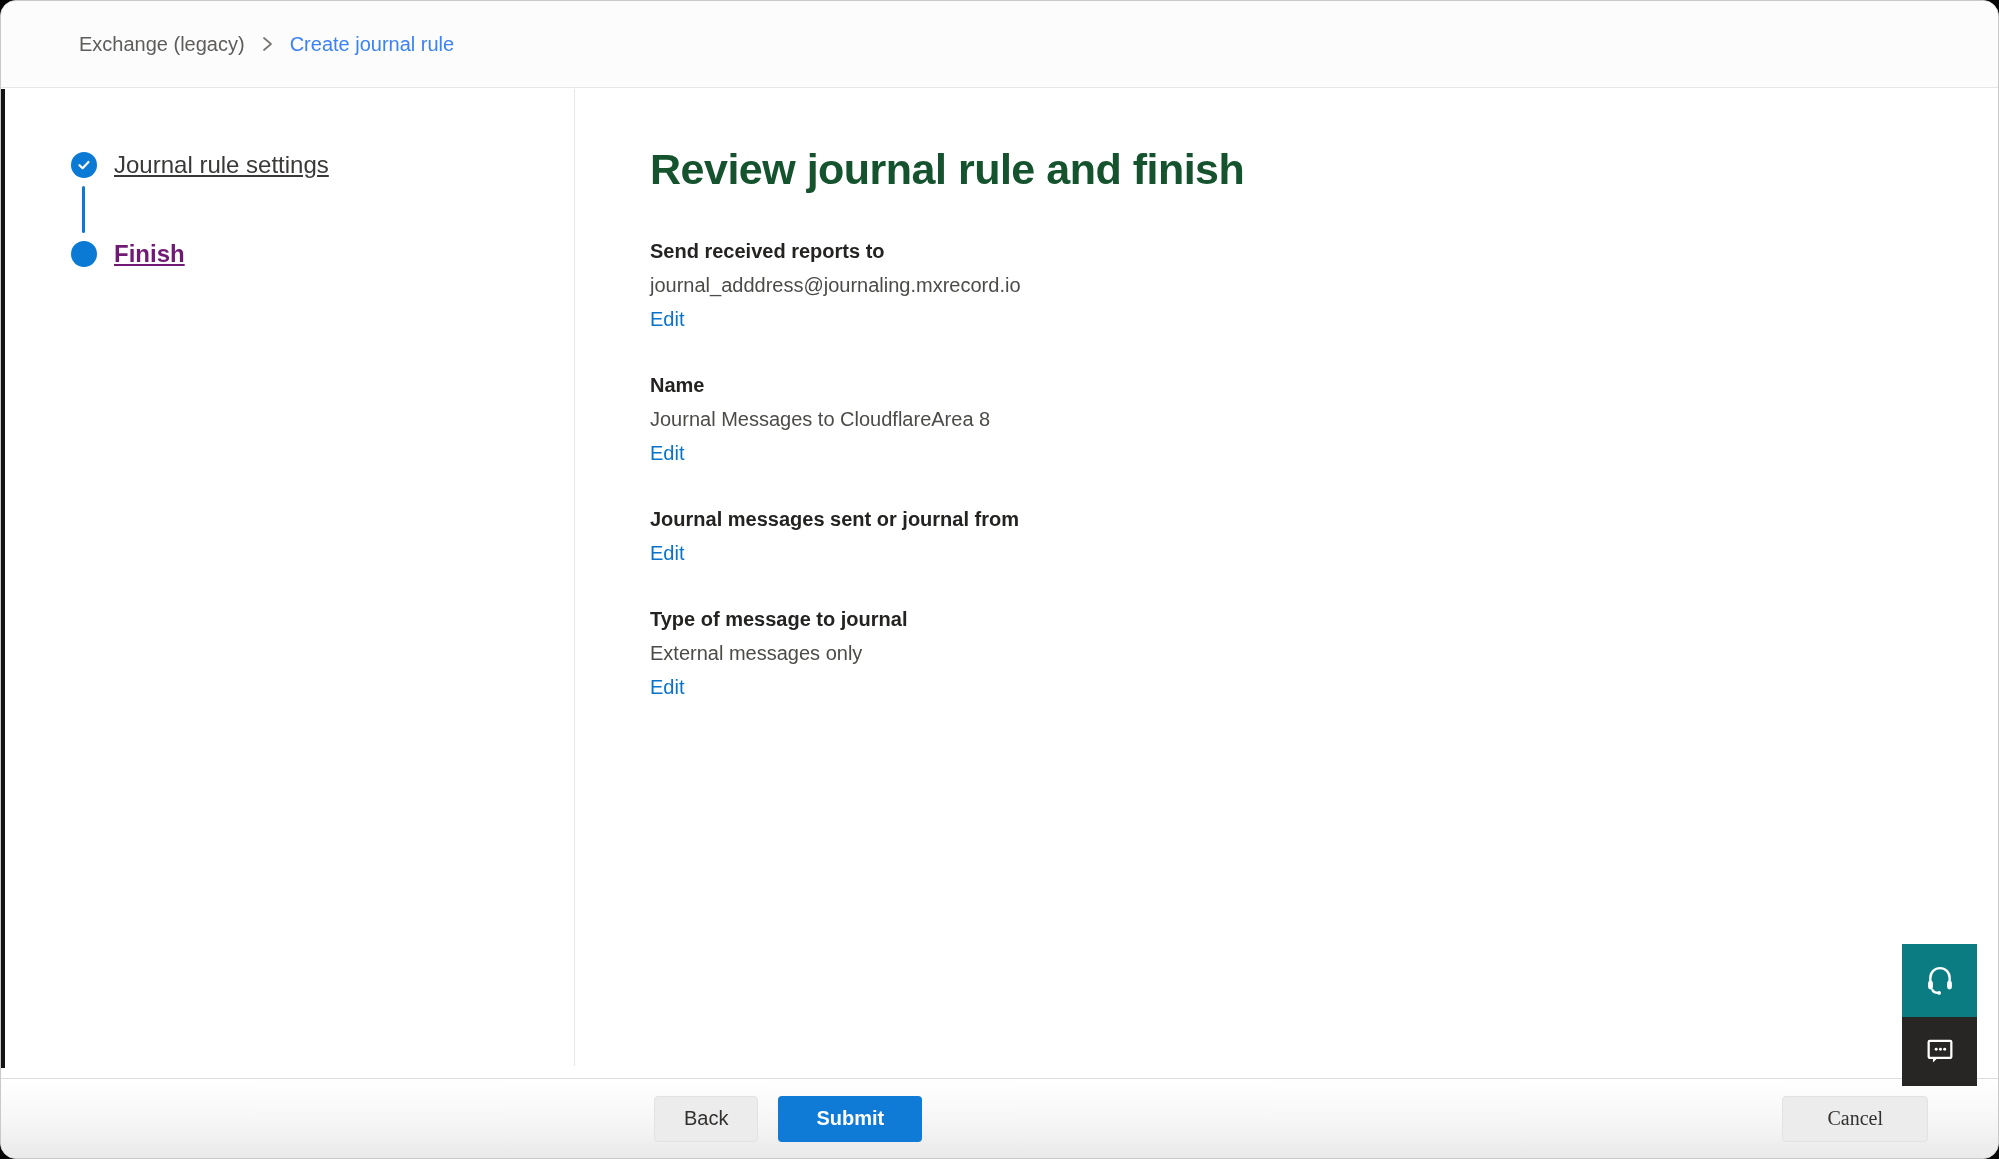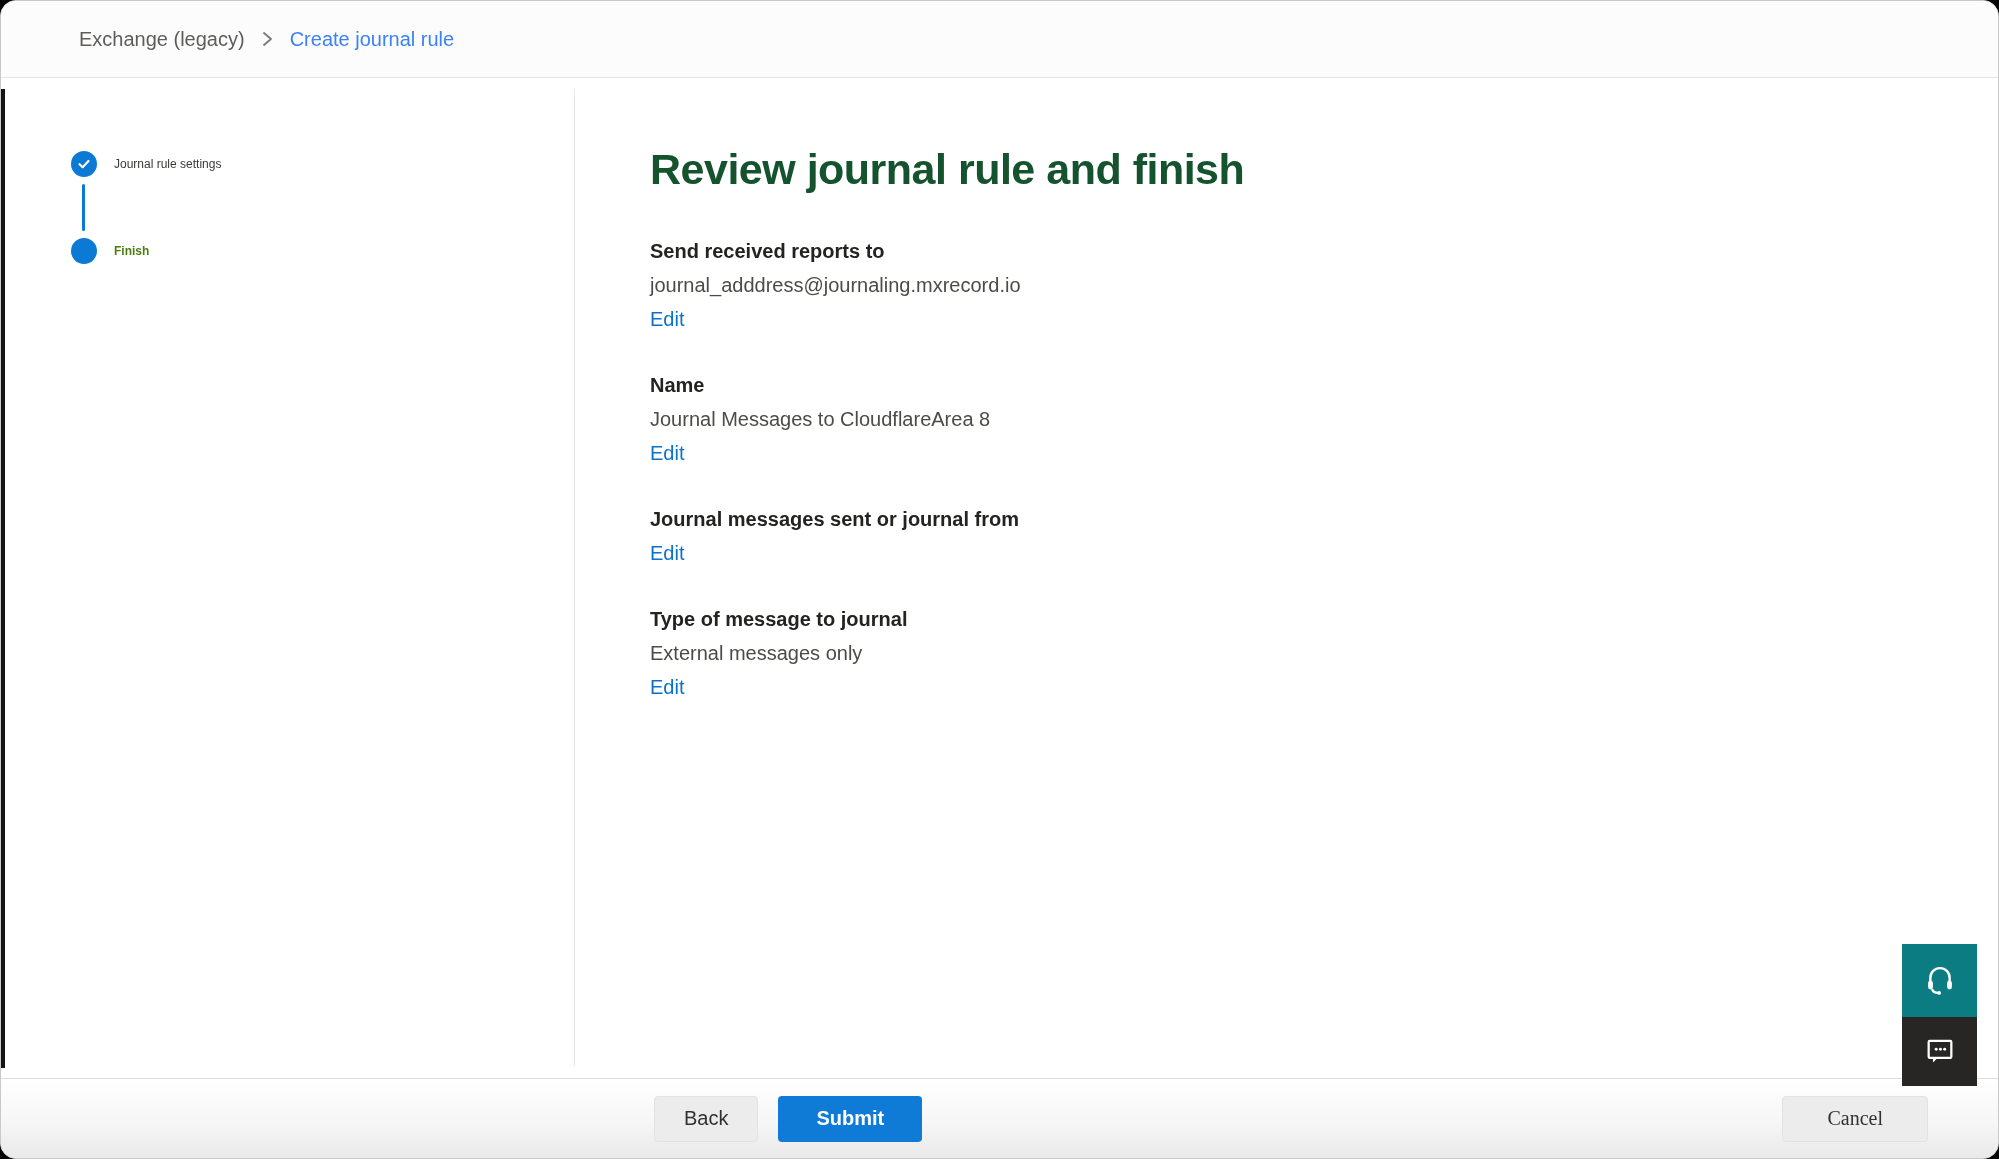--- a/index.html
+++ b/index.html
@@ -14,21 +14,21 @@
     inset: 0;
     background: #ffffff;
     border: 1px solid #c9c9c9;
     border-radius: 16px;
     overflow: hidden;
   }
   
   .header {
     position: absolute;
     top: 0; left: 0; right: 0;
-    height: 77px;
+    height: 87px;
     background: #fcfcfc;
     border-bottom: 1px solid #e6e6e6;
     display: flex;
     align-items: center;
     padding-left: 78px;
   }
   .breadcrumb { display: flex; align-items: center; gap: 16px; font-size: 20px; }
   .crumb-root { color: #5f5d5b; cursor: pointer; }
   .crumb-current { color: #3b82f6; }
   .crumb-chevron { display: flex; align-items: center; color: #7a7876; }
@@ -53,22 +53,22 @@
     padding: 62px 0 0 70px;
   }
   .step-row { display: flex; align-items: center; gap: 17px; }
   .step-circle {
     width: 26px; height: 26px;
     border-radius: 50%;
     background: #0b7ad4;
     display: flex; align-items: center; justify-content: center;
     flex: 0 0 26px;
   }
-  .step-label { font-size: 12px; color: #3a3938; cursor: pointer; }
-  .step-label.current { font-weight: bold; color: #4d7c0f; }
+  .step-label { font-size: 24px; color: #3a3938; cursor: pointer; text-decoration: underline; }
+  .step-label.current { font-weight: bold; color: #701a75; }
   .step-connector {
     width: 3px; height: 47px;
     background: #0b7ad4;
     margin: 7px 0 7px 11px;
     border-radius: 2px;
   }
   
   .main {
     flex: 1;
     padding: 56px 60px 0 75px;

